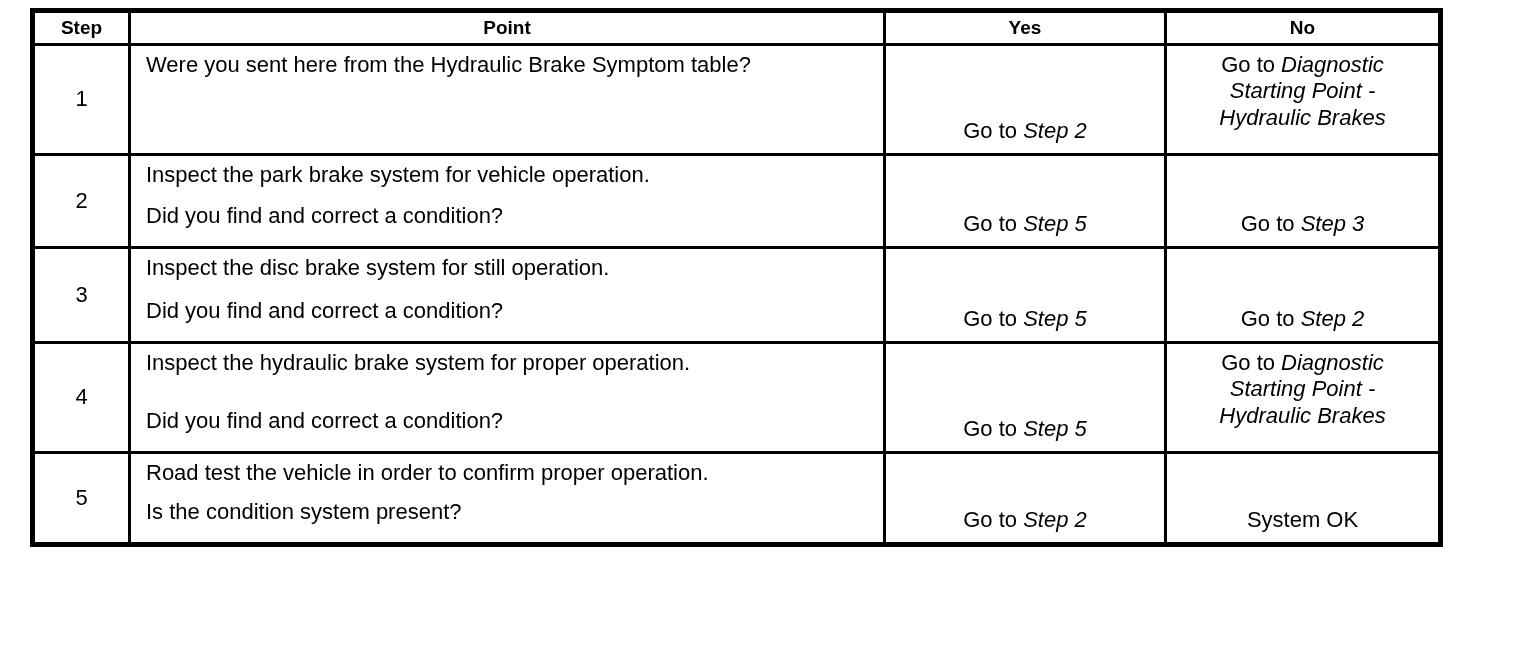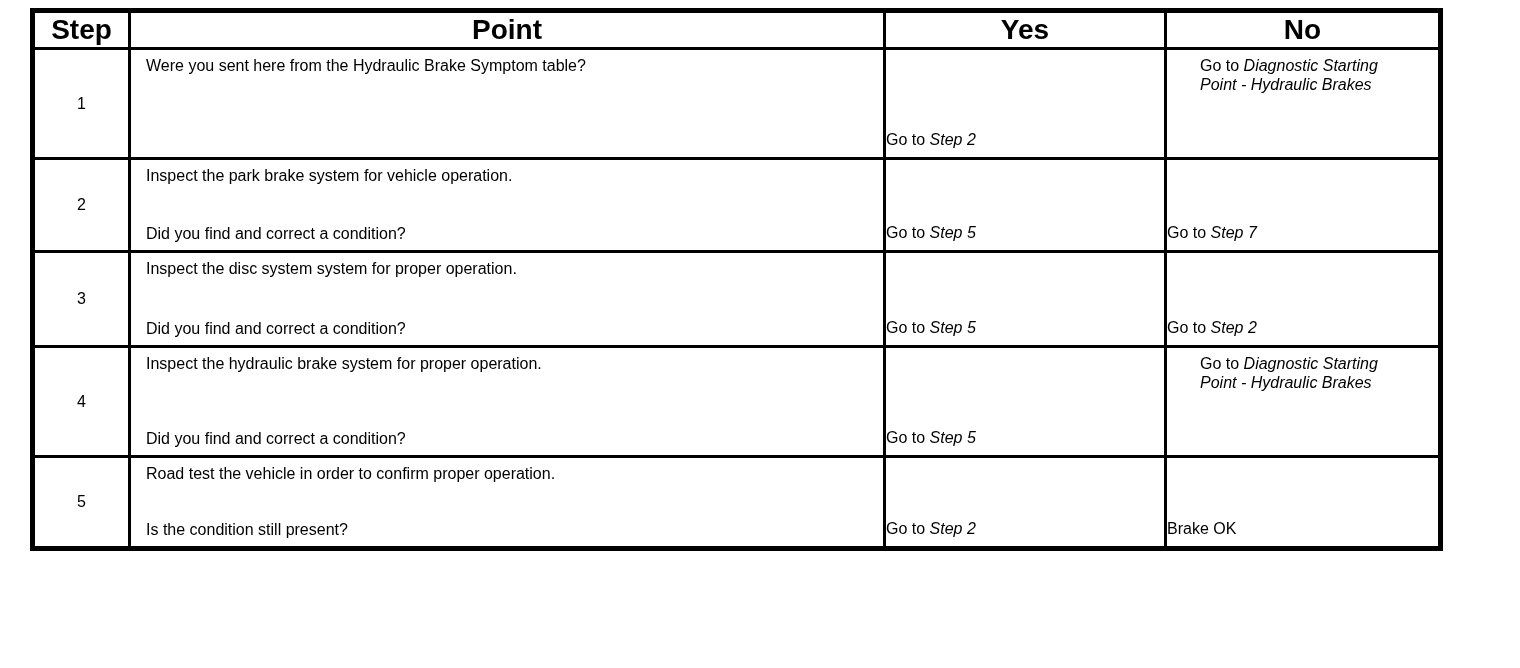--- a/index.html
+++ b/index.html
@@ -18,27 +18,27 @@
   table.diag {
     position: absolute;
     left: 30px; top: 8px;
     width: 1408px;
     border-collapse: collapse;
     table-layout: fixed;
     border: 5px solid #000;
   }
   table.diag th, table.diag td {
     border: 3px solid #000;
-    font-size: 16px;
+    font-size: 22px;
     line-height: 1.22;
     background: #ffffff;
   }
   table.diag th {
     font-weight: bold;
-    font-size: 28px;
+    font-size: 19px;
     text-align: center;
     vertical-align: middle;
   }
   tr.hr  { height: 34px; }
   tr.r1  { height: 110px; }
   tr.r2  { height: 93px; }
   tr.r3  { height: 95px; }
   tr.r4  { height: 110px; }
   tr.r5  { height: 92px; }
   td.step {
@@ -46,25 +46,25 @@
     vertical-align: middle;
   }
   td.action {
     position: relative;
     vertical-align: top;
     padding: 6px 12px 0 15px;
   }
   td.action .q2 {
     position: absolute;
     left: 15px;
-    bottom: 7px;
+    bottom: 16px;
     white-space: nowrap;
   }
   td.choice {
-    text-align: left;
+    text-align: center;
   }
   td.choice.bottom {
     vertical-align: bottom;
     padding-bottom: 8px;
   }
   td.choice.top {
     vertical-align: top;
     padding-top: 6px;
   }
   .wrap-narrow {
@@ -111,28 +111,28 @@
     <tr class="r2">
       <td class="step">2</td>
       <td class="action">
         <div class="q1">Inspect the park brake system for vehicle operation.</div>
         <div class="q2">Did you find and correct a condition?</div>
       </td>
       <td class="choice bottom">
         <span>Go to </span><span class="it">Step 5</span>
       </td>
       <td class="choice bottom">
-        <span>Go to </span><span class="it">Step 7</span>
+        <span>Go to </span><span class="it">Step 3</span>
       </td>
     </tr>
 
     <tr class="r3">
       <td class="step">3</td>
       <td class="action">
-        <div class="q1">Inspect the disc system system for proper operation.</div>
+        <div class="q1">Inspect the disc brake system for still operation.</div>
         <div class="q2">Did you find and correct a condition?</div>
       </td>
       <td class="choice bottom">
         <span>Go to </span><span class="it">Step 5</span>
       </td>
       <td class="choice bottom">
         <span>Go to </span><span class="it">Step 2</span>
       </td>
     </tr>
 
@@ -149,24 +149,24 @@
         <div class="wrap-narrow">
           <span>Go to </span><span class="it">Diagnostic Starting Point - Hydraulic Brakes</span>
         </div>
       </td>
     </tr>
 
     <tr class="r5">
       <td class="step">5</td>
       <td class="action">
         <div class="q1">Road test the vehicle in order to confirm proper operation.</div>
-        <div class="q2">Is the condition still present?</div>
+        <div class="q2">Is the condition system present?</div>
       </td>
       <td class="choice bottom">
         <span>Go to </span><span class="it">Step 2</span>
       </td>
       <td class="choice bottom">
-        <span>Brake OK</span>
+        <span>System OK</span>
       </td>
     </tr>
   </tbody>
     </table>
 </div>
 
 </body></html>

